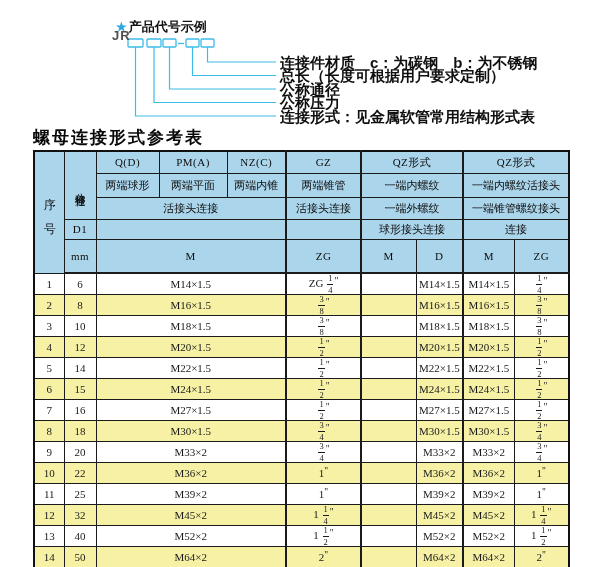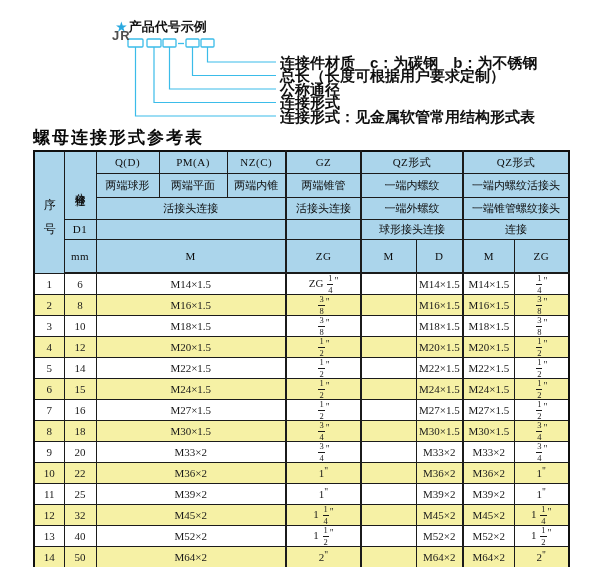--- a/index.html
+++ b/index.html
@@ -92,21 +92,21 @@
     <polyline points="135.5,47 135.5,116 276,116"></polyline>
   </g>
 </svg>
 
 <div class="diag-heading"><span class="star">★</span><span>产品代号示例</span></div>
 <div class="diag-code">JR</div>
 
 <div class="diag-label" style="top:55.5px">连接件材质　c：为碳钢　b：为不锈钢</div>
 <div class="diag-label" style="top:69px">总长（长度可根据用户要求定制）</div>
 <div class="diag-label" style="top:82.5px">公称通径</div>
-<div class="diag-label" style="top:96px">连接形式</div>
+<div class="diag-label" style="top:96px">公称压力</div>
 <div class="diag-label" style="top:109.5px">连接形式：见金属软管常用结构形式表</div>
 
 <div class="tbl-title">螺母连接形式参考表</div>
 
 <div class="tbl-wrap">
 <table class="ref">
   <colgroup>
     <col style="width:30px">
         <col style="width:32px">
         <col style="width:63px">

